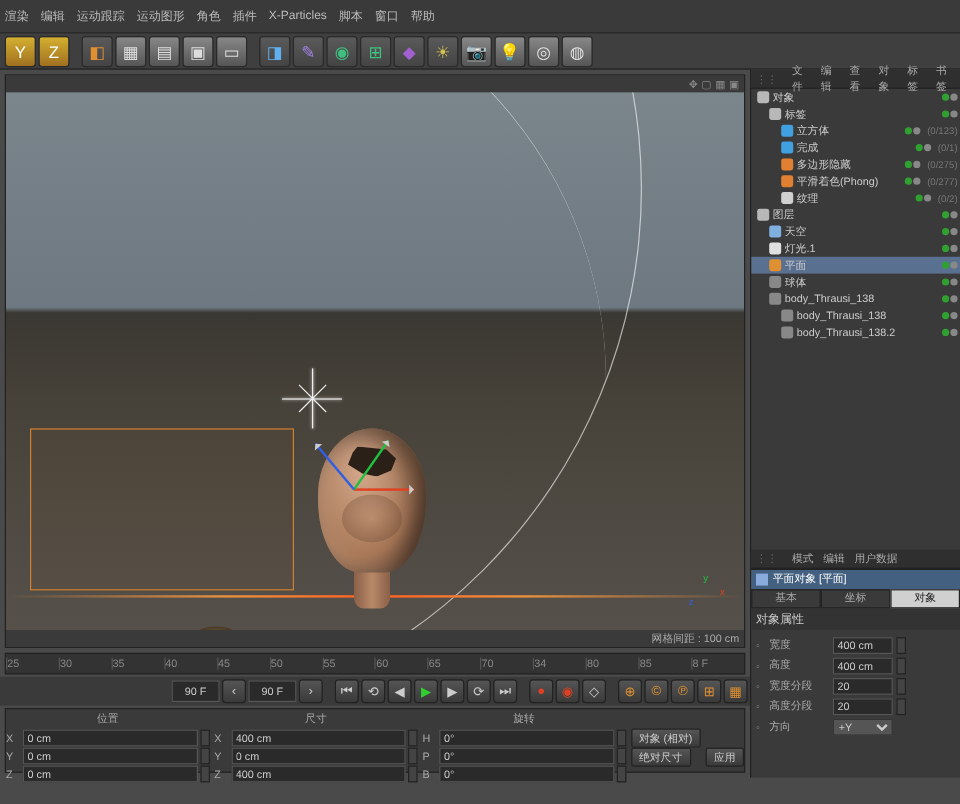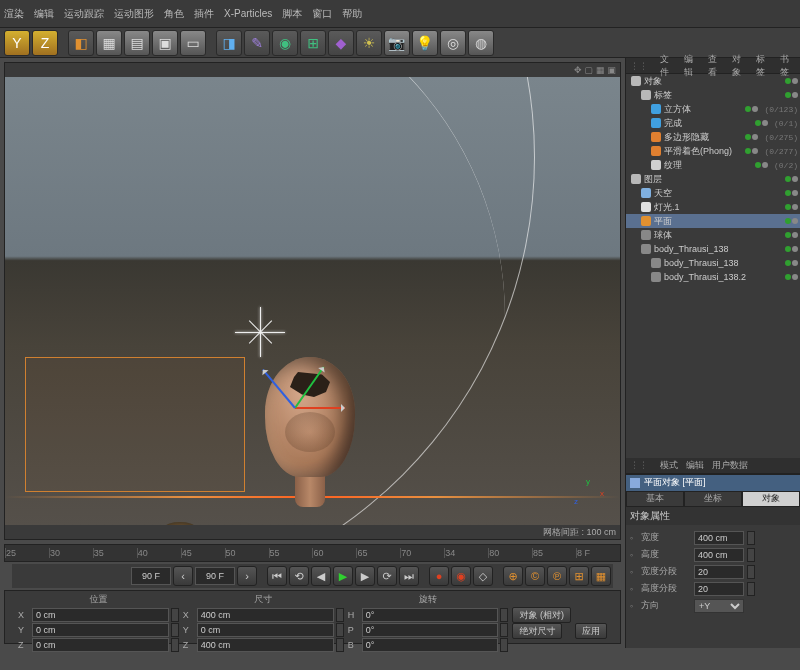--- a/index.html
+++ b/index.html
@@ -59,29 +59,29 @@
 
 .corner-axis { position: absolute; right: 8px; bottom: 8px; width: 40px; height: 40px; font-size: 8px; color: #fff; }
 .corner-axis span { position: absolute; }
 
 .shadow-blob { position: absolute; left: 160px; top: 445px; width: 30px; height: 10px; background: radial-gradient(#6a5030,#3a3020); border-radius: 50%; }
 
 
 .timeline { height: 18px; background: #333; border: 1px solid #222; margin: 0 4px; display: flex; align-items: center; position: relative; color: #888; }
 .timeline .tick { flex: 1; text-align: left; font-size: 9px; border-left: 1px solid #555; }
 
-.playbar { height: 24px; background: #3a3a3a; margin: 2px 12px; display: flex; align-items: center; gap: 2px; padding: 0 2px; }
+.playbar { height: 24px; background: #3a3a3a; margin: 2px 0; display: flex; align-items: center; gap: 2px; padding: 0 2px; }
 .play-btn { width: 20px; height: 20px; background: linear-gradient(#555,#3a3a3a); border: 1px solid #222; border-radius: 3px; display: flex; align-items: center; justify-content: center; font-size: 11px; color: #ccc; cursor: pointer; }
 .play-btn.red { color: #e04020; }
 .play-btn.green { color: #30d030; }
 .play-btn.or { color: #e09030; }
 .frame-input { width: 40px; height: 18px; background: #2a2a2a; border: 1px solid #555; color: #ccc; font-size: 9px; text-align: center; }
 
 
-.coord-panel { height: 54px; background: #3a3a3a; margin: 0 4px 4px 4px; border: 1px solid #222; display: flex; padding: 2px 13px; gap: 4px; }
+.coord-panel { height: 54px; background: #3a3a3a; margin: 0 4px 4px 4px; border: 1px solid #222; display: flex; padding: 2px 0; gap: 4px; }
 .coord-col { flex: 1; }
 .coord-head { font-size: 9px; color: #aaa; text-align: center; margin-bottom: 2px; }
 .coord-row { display: flex; align-items: center; gap: 2px; margin-bottom: 1px; }
 .coord-row label { width: 12px; font-size: 9px; color: #aaa; }
 .coord-input { flex: 1; height: 14px; background: #2a2a2a; border: 1px solid #555; color: #ccc; font-size: 9px; padding: 0 3px; }
 .coord-spin { width: 8px; height: 14px; background: #444; border: 1px solid #222; font-size: 6px; display: flex; flex-direction: column; }
 .coord-btns { display: flex; gap: 4px; align-items: flex-end; padding-bottom: 2px; }
 .small-btn { height: 16px; padding: 0 6px; background: linear-gradient(#555,#3a3a3a); border: 1px solid #222; border-radius: 2px; color: #ccc; font-size: 9px; cursor: pointer; }
 
 
@@ -91,21 +91,21 @@
 
 .obj-tree { flex: 0 0 auto; max-height: 230px; overflow: hidden; font-size: 9px; }
 .tree-row { display: flex; align-items: center; height: 14px; padding: 0 2px; gap: 3px; }
 .tree-row.sel { background: #5a7090; }
 .tree-indent { display: inline-block; }
 .tree-icon { width: 10px; height: 10px; display: inline-block; }
 .tree-name { flex: 1; color: #ccc; white-space: nowrap; overflow: hidden; }
 .tree-dots { display: flex; gap: 1px; }
 .dot { width: 6px; height: 6px; border-radius: 50%; background: #888; }
 .dot.g { background: #30a030; }
-.layer-info { color: #777; font-size: 8px; margin-left: 3px; font-family: Liberation Mono, monospace; }
+.layer-info { color: #777; font-size: 8px; margin-left: 3px; }
 
 .attr-panel { flex: 1; border-top: 1px solid #222; display: flex; flex-direction: column; }
 .attr-header { height: 16px; background: #446080; display: flex; align-items: center; padding: 0 4px; font-size: 9px; color: #fff; }
 .attr-header .ic { width: 10px; height: 10px; background: #88aadd; margin-right: 4px; }
 .attr-tabs { display: flex; height: 16px; font-size: 9px; }
 .attr-tab { flex: 1; background: #3a3a3a; border: 1px solid #222; display: flex; align-items: center; justify-content: center; color: #aaa; cursor: pointer; }
 .attr-tab.active { background: #d0d0d0; color: #222; }
 .attr-section { padding: 2px 4px; font-size: 9px; }
 .attr-section-head { background: #333; padding: 2px 4px; color: #ccc; margin-bottom: 4px; }
 .attr-row { display: flex; align-items: center; gap: 3px; margin-bottom: 3px; }

